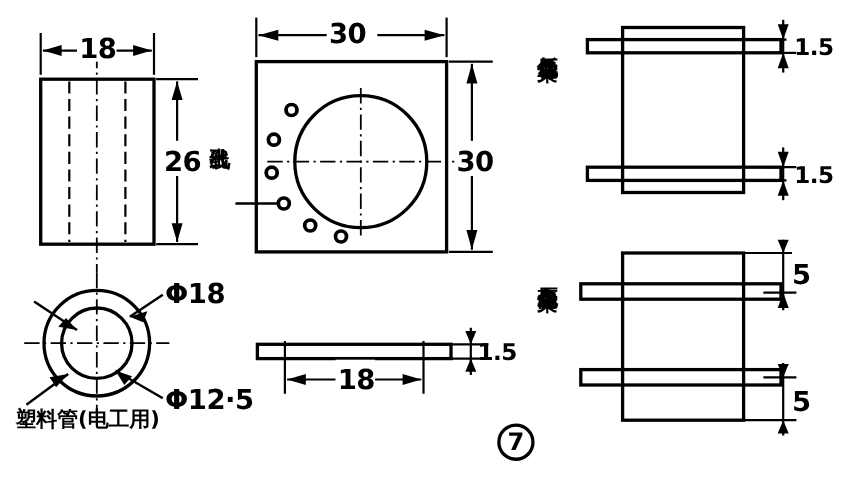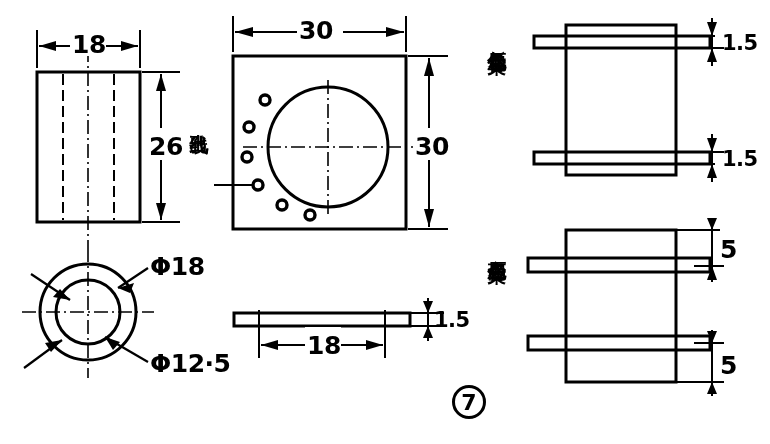--- a/index.html
+++ b/index.html
@@ -264,20 +264,21 @@
       <polygon points="712,343 707,331 717,331" class="fillblk"></polygon>
       <polygon points="712,382 707,394 717,394" class="fillblk"></polygon>
       <rect x="718" y="348" width="26" height="32" fill="#ffffff" stroke="none"></rect>
       <text class="dimtext" x="720" y="374">5</text>
     </g>
 
   </svg>
 
   <div class="cnlabel vertical" style="left:190px; top:118px;">出线孔</div>
 
+  <div class="cnlabel horiz" style="left:14px; top:372px;">塑料管(电工用)</div>
 
 
   <div class="cnlabel vertical" style="left:488px; top:36px;">低压包骨架</div>
 
   <div class="cnlabel vertical" style="left:488px; top:245px;">高压包骨架</div>
 
   <div class="circnum" style="left:452px; top:385px;">7</div>
 
 </div>
 

